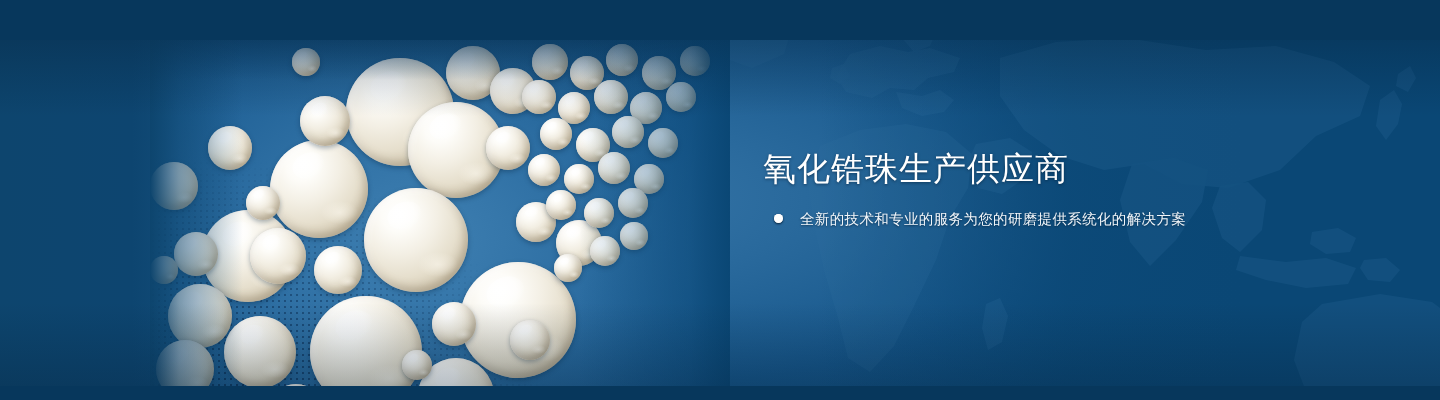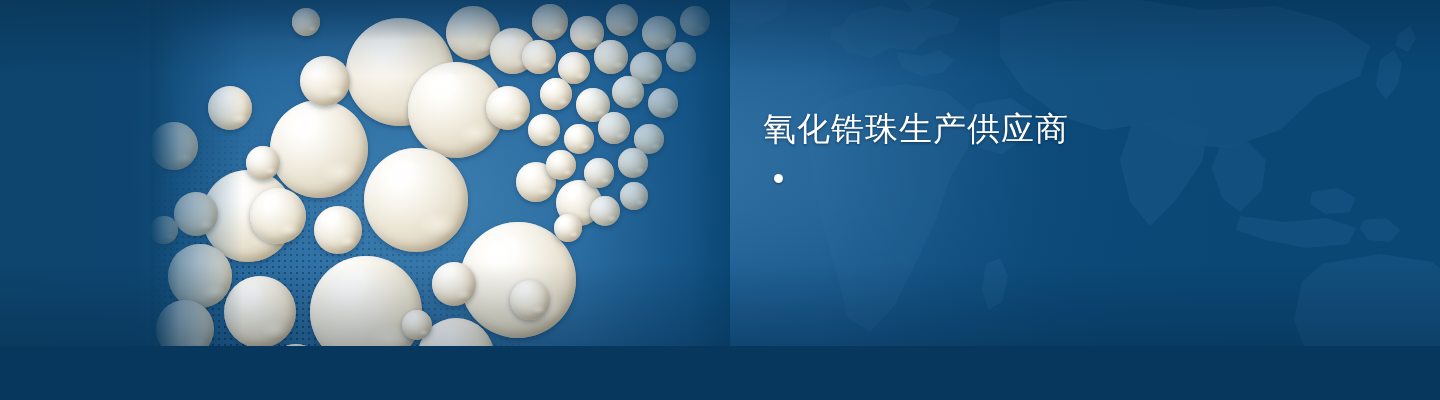--- a/index.html
+++ b/index.html
@@ -10,20 +10,21 @@
   body {
     font-family: "Liberation Sans", "DejaVu Sans", sans-serif;
   }
 
   #banner {
     position: relative;
     width: 1440px;
     height: 346px;
     overflow: hidden;
     background: #0369a1;
+    margin-top: 40px;
   }
 
   
   .bg-base {
     position: absolute;
     inset: 0;
     background:
       radial-gradient(115% 150% at 34% 46%, #3d7cad 0%, #2a6a9d 18%, #16568a 38%, #0c4a79 58%, #09446f 76%, #083e67 100%);
   }
   .bg-left-flat {
@@ -284,18 +285,22 @@
   <div class="copy">
 
     <div class="headline">氧化锆珠生产供应商</div>
 
     <div class="bullets">
 
       <div class="bullet-row">
         <span class="bullet-dot"></span>
       </div>
 
+      <div class="bullet-row">
+        <span class="bullet-dot"></span>
+        <div class="bullet-line">全新的技术和专业的服务为您的研磨提供系统化的解决方案</div>
+      </div>
 
 
     </div>
   </div>
 
 </div>
 
 </body></html>

